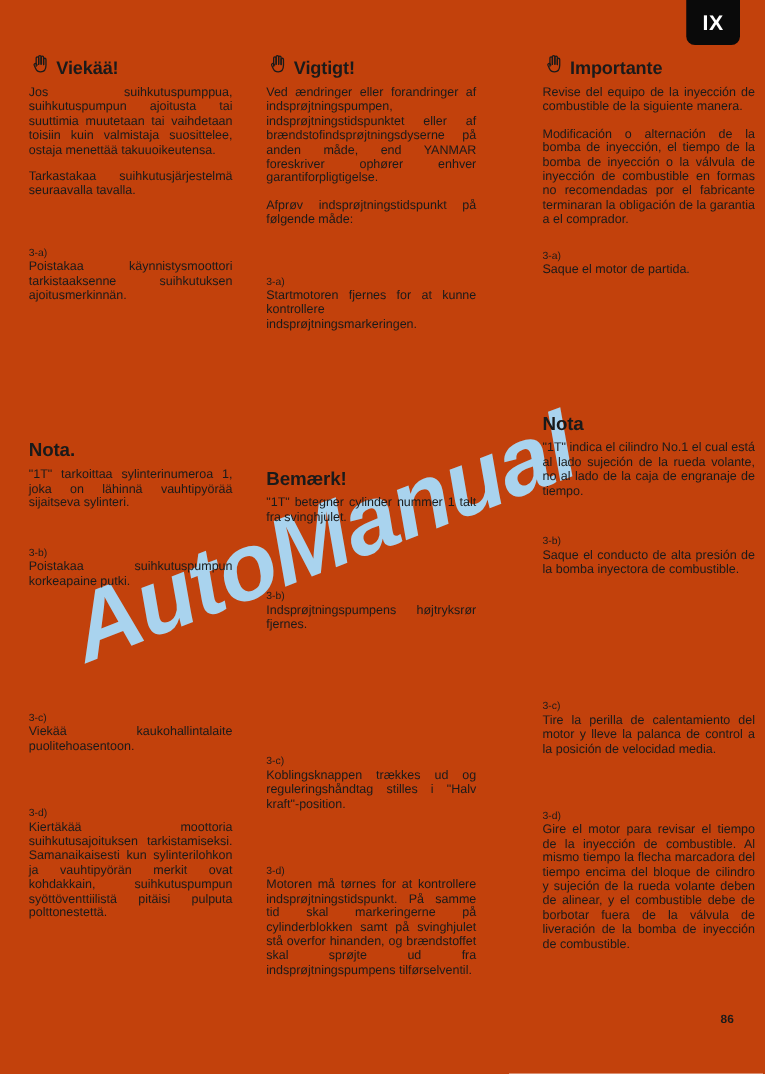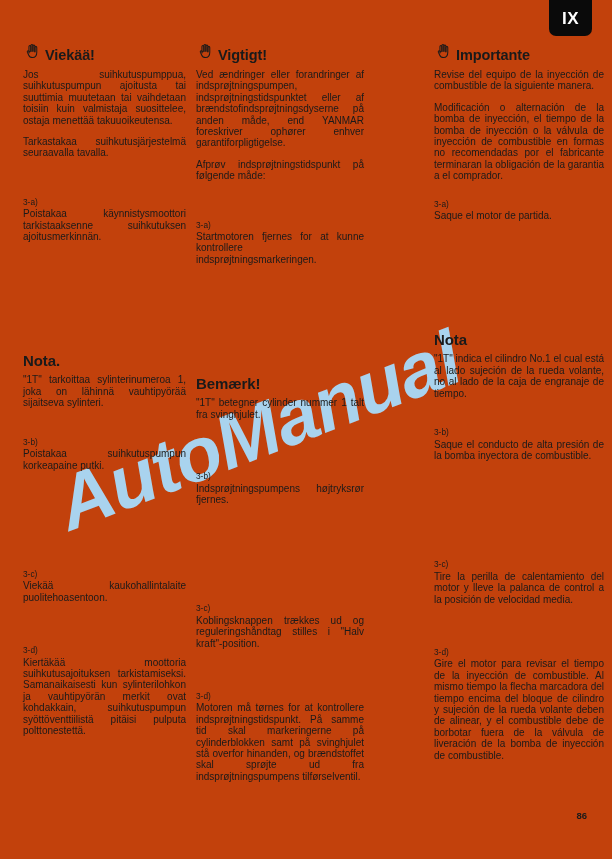--- a/index.html
+++ b/index.html
@@ -71,21 +71,21 @@
     width: 612px;
     height: 859px;
     z-index: 10;
   }
   .col {
     position: absolute;
     top: 40px;
     width: 163px;
   }
   .col-fi { left: 23px; }
-  .col-da { left: 196px; width: 168px; }
+  .col-da { left: 213px; width: 168px; }
   .col-es { left: 390px; width: 170px; margin-left: 44px; }
 
   .head-row {
     display: flex;
     align-items: flex-end;
     gap: 3px;
     margin-bottom: 7px;
     height: 22px;
   }
   .hand-icon {

